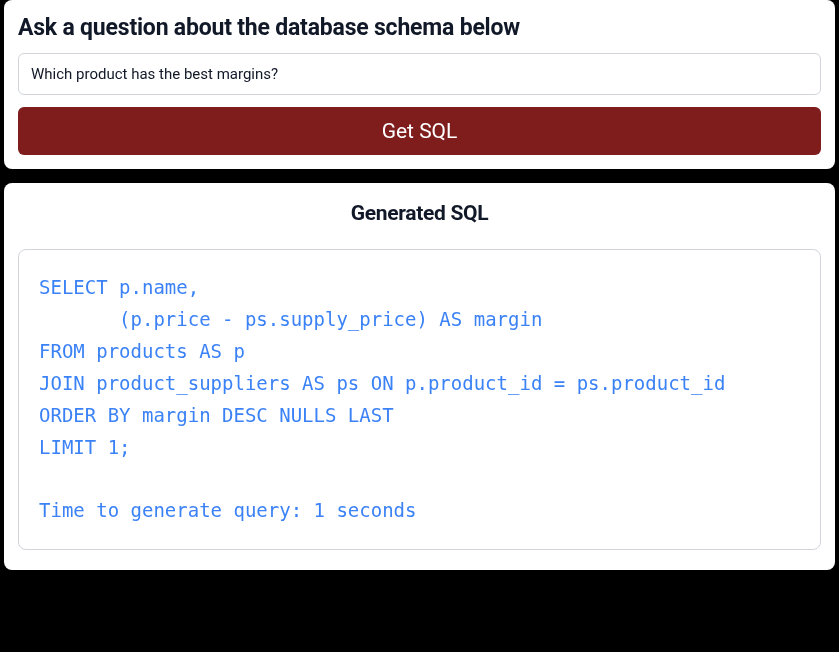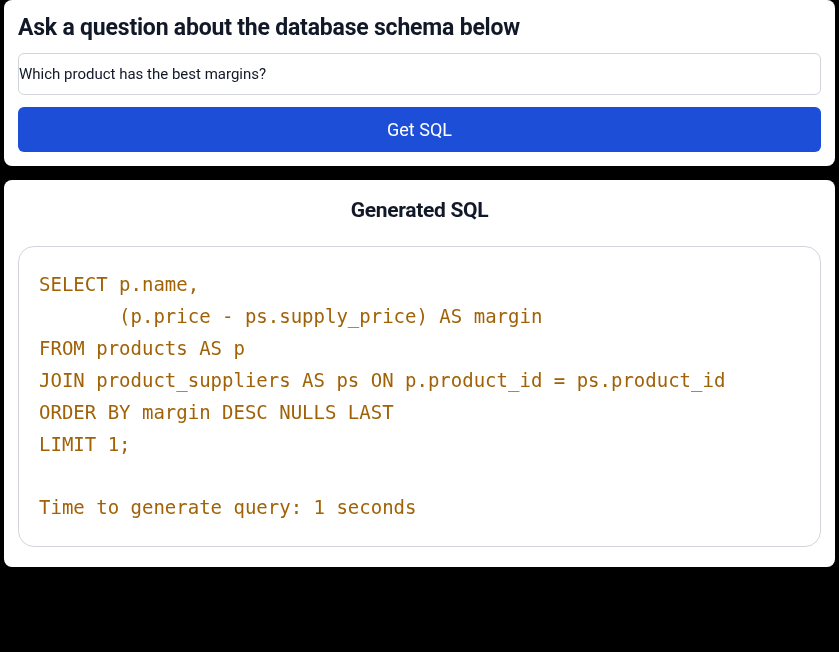--- a/index.html
+++ b/index.html
@@ -27,60 +27,60 @@
       font-size: 23px;
       font-weight: 700;
       color: #111827;
       margin-bottom: 12px;
       letter-spacing: -0.2px;
     }
     .question-input {
       width: 100%;
       border: 1px solid #d1d5db;
       border-radius: 6px;
-      padding: 11px 0;
+      padding: 11px 12px;
       font-size: 15px;
       color: #111827;
       font-family: inherit;
       outline: none;
       margin-bottom: 12px;
       background: #fff;
     }
     .get-sql-button {
       width: 100%;
-      background: #1d4ed8;
+      background: #7f1d1d;
       color: #fff;
       border: none;
       border-radius: 6px;
       padding: 12px 0;
-      font-size: 18px;
+      font-size: 21px;
       font-weight: 400;
       cursor: pointer;
       font-family: inherit;
     }
     .bottom-card {
       margin-top: 14px;
       padding: 18px 14px 20px 14px;
     }
     .generated-heading {
       font-size: 21px;
       font-weight: 700;
       color: #111827;
       text-align: center;
       margin-bottom: 24px;
       letter-spacing: -0.3px;
     }
     .code-block {
       border: 1px solid #d1d5db;
-      border-radius: 16px;
+      border-radius: 8px;
       padding: 22px 20px;
       font-family: ui-monospace, SFMono-Regular, "SF Mono", Menlo, Consolas, monospace;
       font-size: 19px;
       line-height: 1.68;
-      color: #a16207;
+      color: #3b82f6;
       white-space: pre-wrap;
       word-wrap: break-word;
       background: #fff;
     }
   </style>
 </head>
 <body>
 
 <div class="card top-card">
   <div class="prompt-heading">Ask a question about the database schema below</div>

